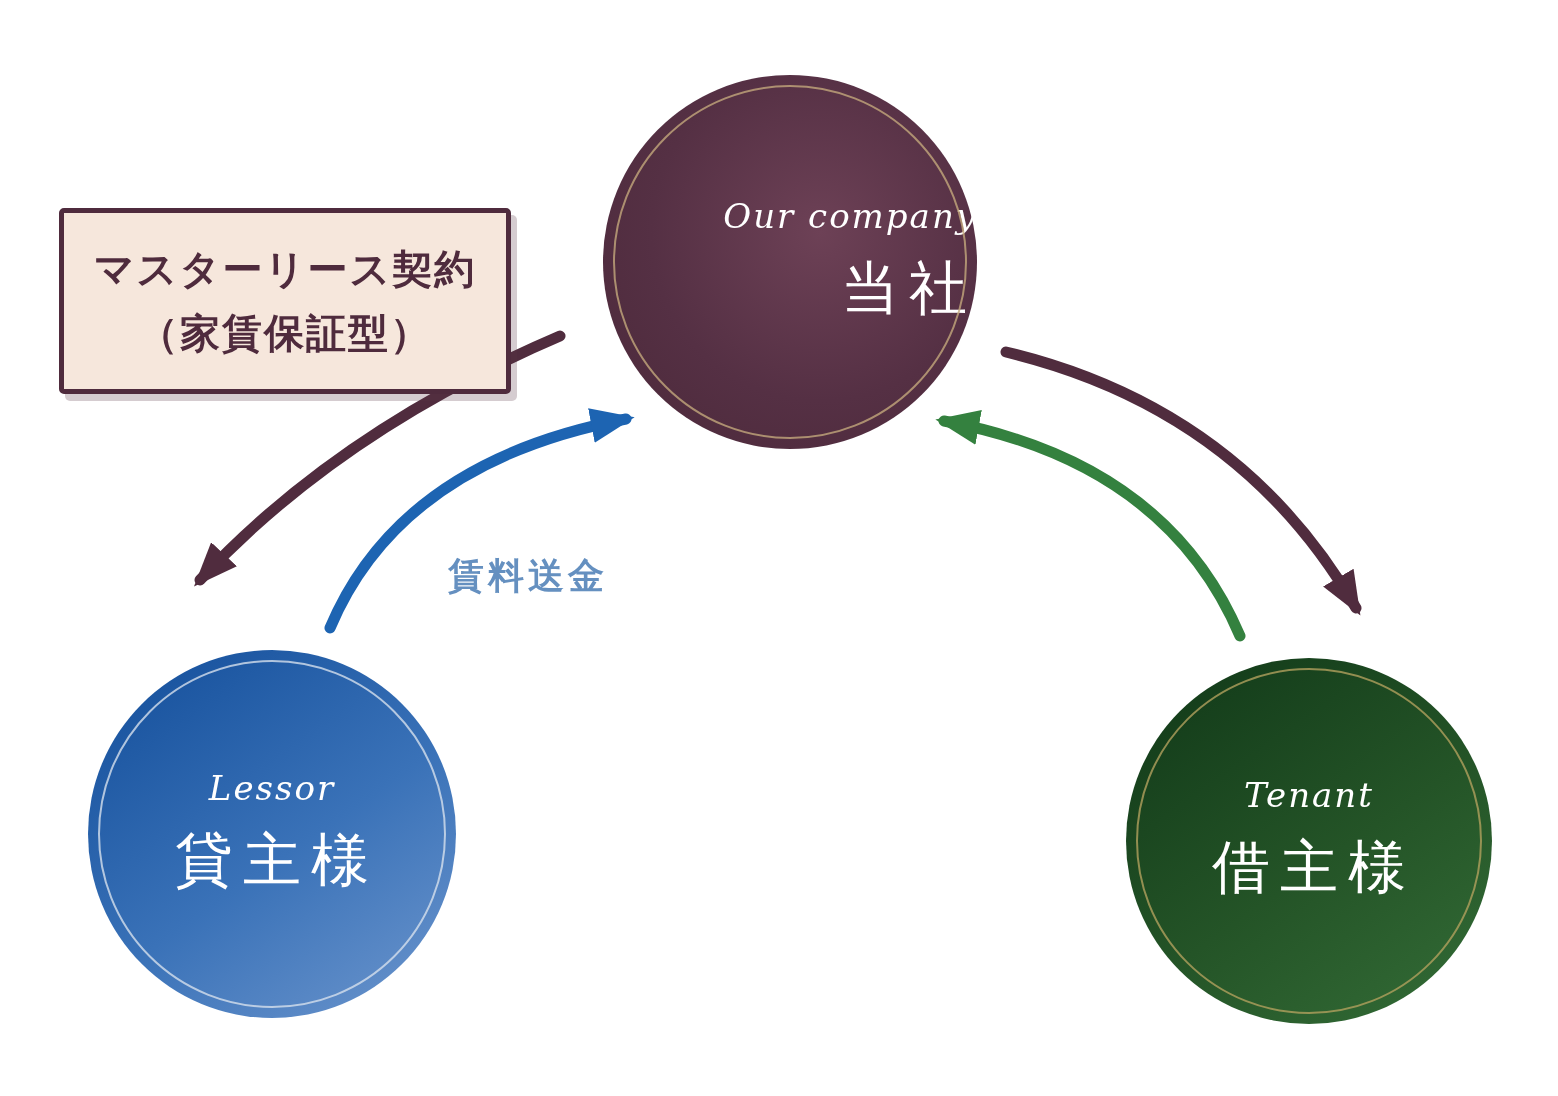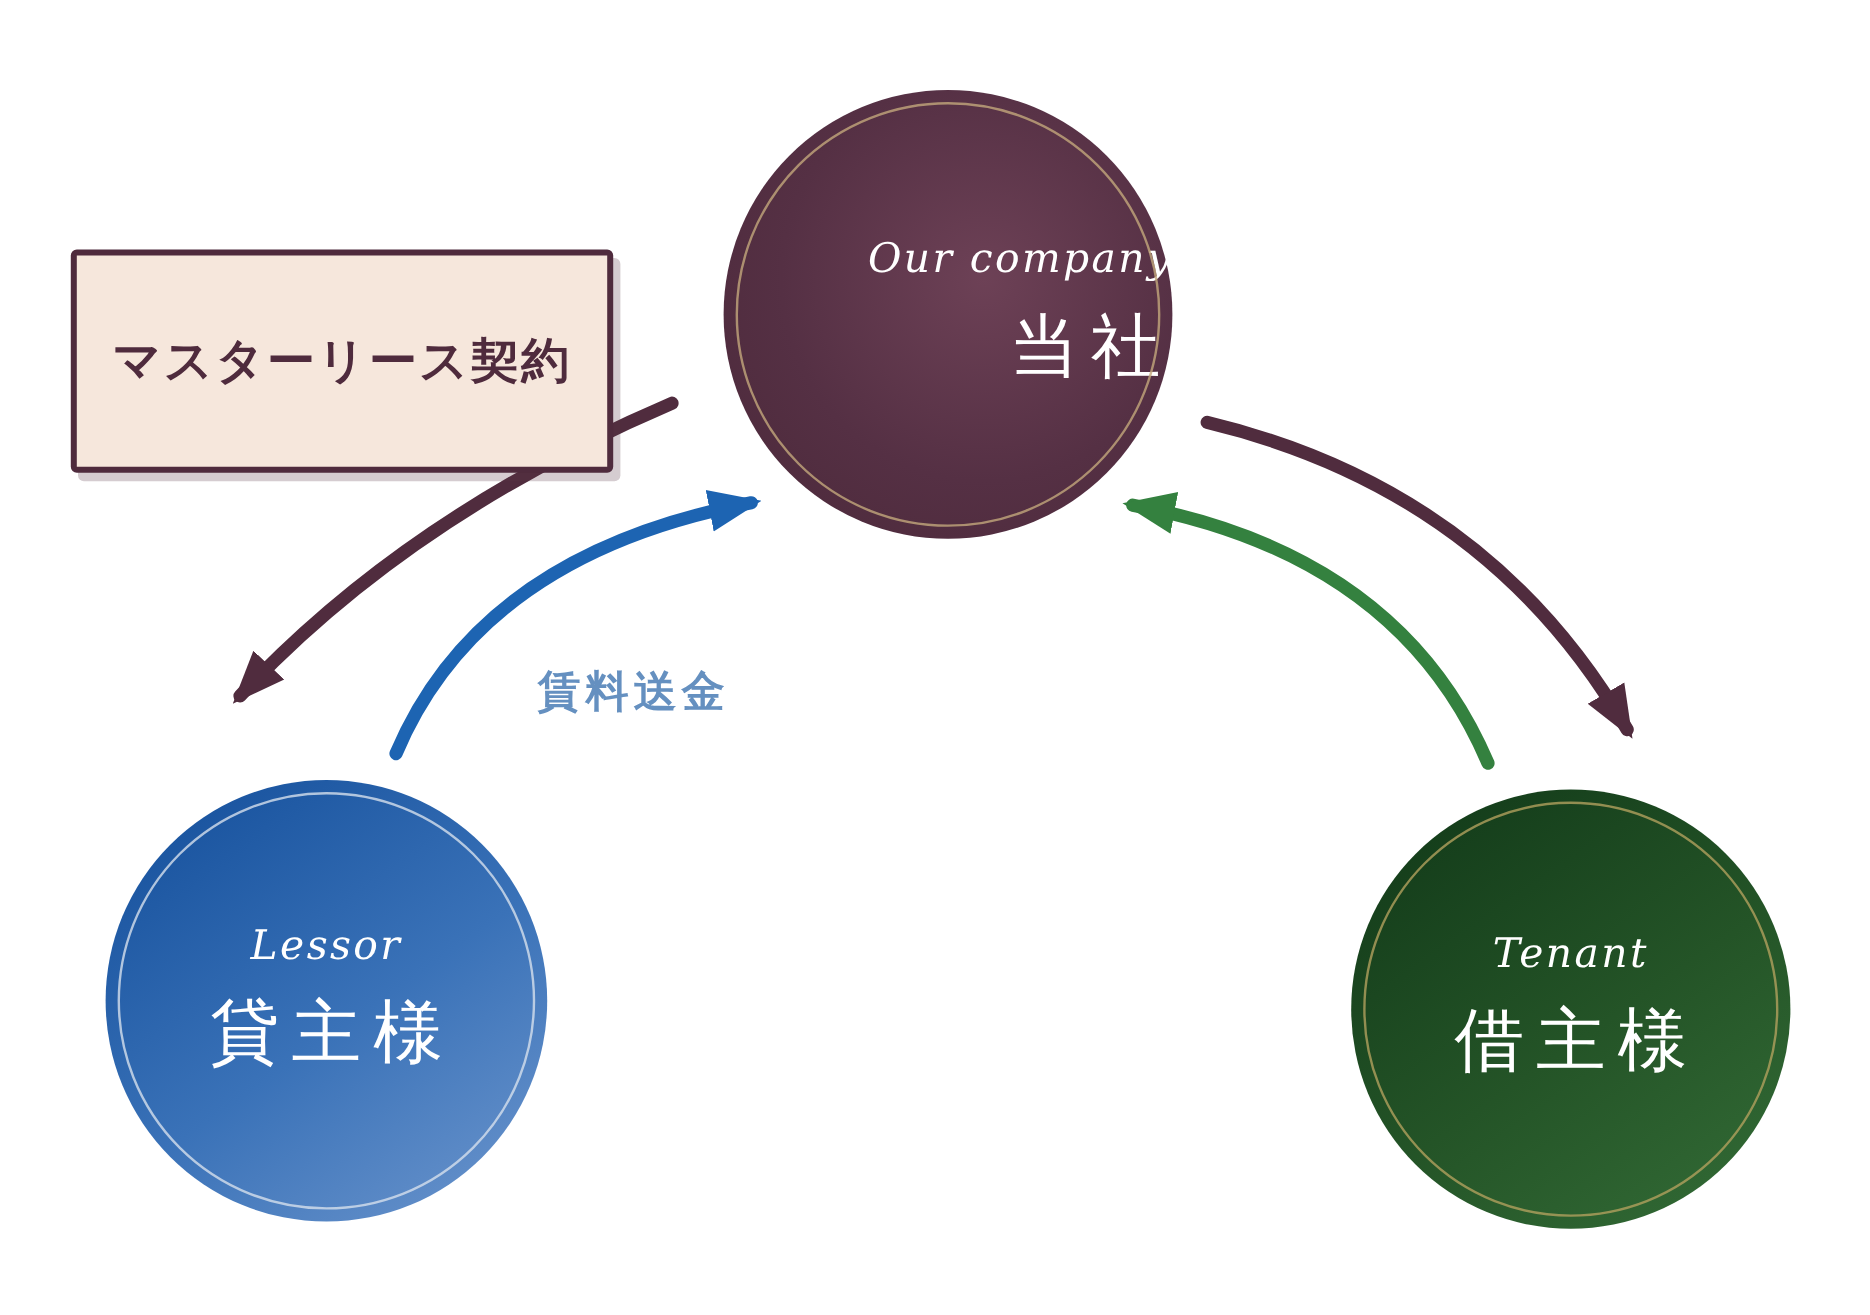--- a/index.html
+++ b/index.html
@@ -104,19 +104,20 @@
     <span class="node-ja">貸主様</span>
   </div>
 
   <div class="node node-tenant">
     <span class="node-en">Tenant</span>
     <span class="node-ja">借主様</span>
   </div>
 
   <div class="contract-box">
     <span>マスターリース契約</span>
+    <span>（家賃保証型）</span>
   </div>
 
   <div class="label label-blue">賃料送金</div>
 
 
 
 </div>
 
 </body></html>

